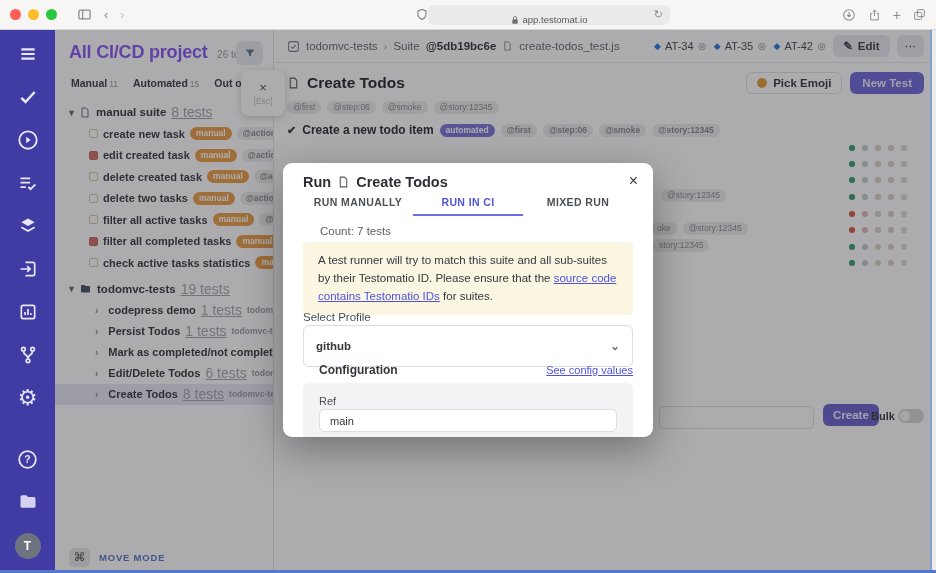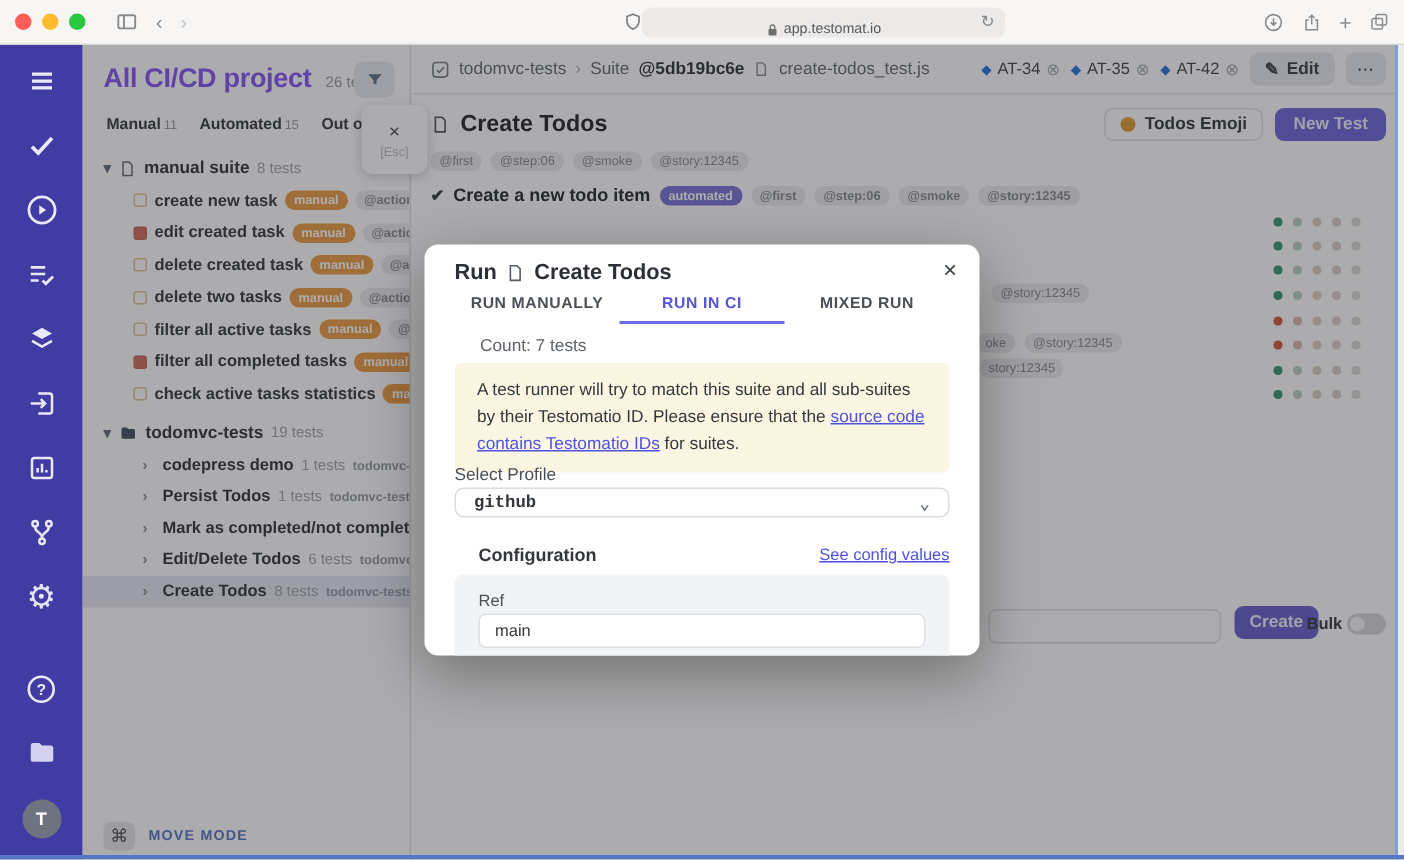--- a/index.html
+++ b/index.html
@@ -49,21 +49,21 @@
   .tree { margin-top:12px; }
   .t-group { display:flex; align-items:center; gap:5px; height:22px; padding-left:14px;
              font-size:11.5px; font-weight:700; color:#3a3f45; white-space:nowrap; overflow:hidden; }
   .t-item { display:flex; align-items:center; gap:5px; height:21.5px; padding-left:34px;
             font-size:11px; font-weight:600; color:#3e4349; white-space:nowrap; overflow:hidden; }
   .t-suite { display:flex; align-items:center; gap:5px; height:21px; padding-left:40px;
              font-size:11px; font-weight:700; color:#3a3f45; white-space:nowrap; overflow:hidden; }
   .t-suite.selected { background:#e9e9f6; }
   .chev { color:#6b7280; font-size:10px; }
   .chev-r { color:#8a9097; font-size:10px; font-weight:bold; }
-  .cnt-small { font-size:10px; color:#a3a9b0; font-weight:normal; }
+  .cnt-small { font-size:14px; color:#a3a9b0; font-weight:normal;text-decoration:underline; }
   .path { font-size:8.5px; color:#9aa0ab; font-weight:600; }
   .cb { width:9px; height:9px; border:1.5px solid #d9c9a4; border-radius:2px; flex:none; }
   .cb[data-variant="red"] { background:#d4746a; border-color:#c96a60; }
   .pill { display:inline-block; border-radius:8px; padding:1px 6px; font-size:8.5px; line-height:1.35; flex:none; }
   .pill.gray { background:#ededef; color:#8b9097; }
   .pill.manual { background:#eda04a; color:#fff; font-weight:bold; }
   .pill.automated { background:#8079d6; color:#fff; font-weight:bold; }
   .move-bar { position:absolute; left:0; right:0; bottom:4px; height:24px; display:flex;
               align-items:center; gap:9px; padding-left:14px; }
   .cmd-key { width:21px; height:19px; background:#e9e9ec; border-radius:5px; color:#555;
@@ -131,23 +131,23 @@
   .m-close { position:absolute; top:9px; right:15px; font-size:16px; color:#3c4147; }
   .m-tabs { position:absolute; top:33px; left:20px; right:20px; height:20px; display:flex; }
   .m-tab { flex:1; text-align:center; font-size:10.5px; font-weight:bold; letter-spacing:0.4px;
            color:#4b5056; padding-bottom:5px; }
   .m-tab.active { color:#5355d6; border-bottom:2px solid #6a6ce4; }
   .m-count { position:absolute; top:62px; left:20px; font-size:11.5px; color:#5d6268;margin-left:17px; }
   .m-info { position:absolute; top:79px; left:20px; right:20px; background:#fbf6e2; border-radius:4px;
             padding:10px 15px; font-size:11.5px; line-height:1.55; color:#34383d; }
   .m-link { color:#4f52e0; text-decoration:underline; }
   .m-sel-label { position:absolute; top:148px; left:20px; font-size:11.5px; color:#4a4f55; }
-  .m-select { position:absolute; top:162px; left:20px; right:20px; height:20px; border:1px solid #d9dce1;
+  .m-select { position:absolute; top:162px; left:20px; right:20px; height:42px; border:1px solid #d9dce1;
               border-radius:6px; display:flex; align-items:center; padding:0 12px; font-size:11.5px;
-              font-weight:bold; color:#33373c;font-family:Liberation Mono, monospace; }
+              font-weight:bold; color:#33373c; }
   .m-select .sel-chev { margin-left:auto; color:#6a7078; font-size:12px; }
   .m-config-row { position:absolute; top:200px; left:20px; right:20px; display:flex; align-items:center;
                   justify-content:space-between; }
   .m-config-label { font-size:12px; font-weight:bold; color:#33373c;margin-left:16px; }
   .m-config-link { font-size:11px; }
   .m-graybox { position:absolute; top:220px; left:20px; right:20px; bottom:0; background:#f2f3f5;
                border-radius:6px 6px 0 0; }
   .m-ref-label { position:absolute; top:12px; left:16px; font-size:11px; color:#4a4f55; }
   .m-ref-input { position:absolute; top:26px; left:16px; right:16px; height:23px; background:#fff;
                  border:1px solid #dcdfe4; border-radius:5px; display:flex; align-items:center;
@@ -456,21 +456,21 @@
       </div>
 
       <div class="title-row">
         <svg width="13" height="14" viewBox="0 0 24 24" fill="none" stroke="#555c64" stroke-width="2">
             <path d="M6 3h8l4 4v14H6z"></path>
           </svg>
         <span class="suite-title">Create Todos</span>
         <div class="title-actions">
           <span class="btn-outline">
             <span class="emoji-dot"></span>
-            <span>Todos Emoji</span>
+            <span>Pick Emoji</span>
           </span>
           <span class="btn-primary">New Test</span>
         </div>
       </div>
 
       <div class="tags-row">
         <span class="pill gray">@first</span>
         <span class="pill gray">@step:06</span>
         <span class="pill gray">@smoke</span>
         <span class="pill gray">@story:12345</span>

